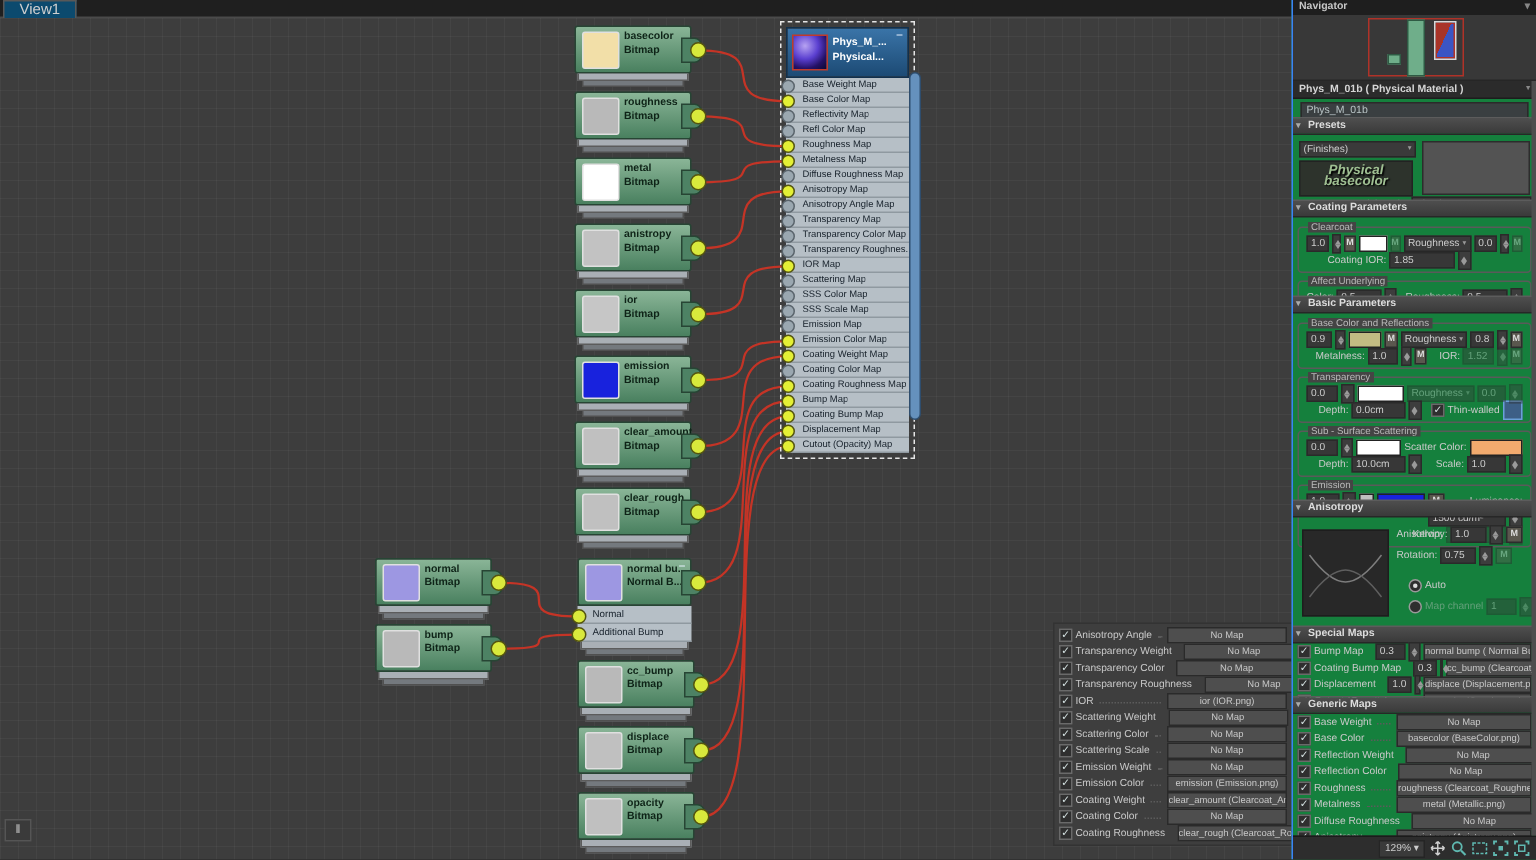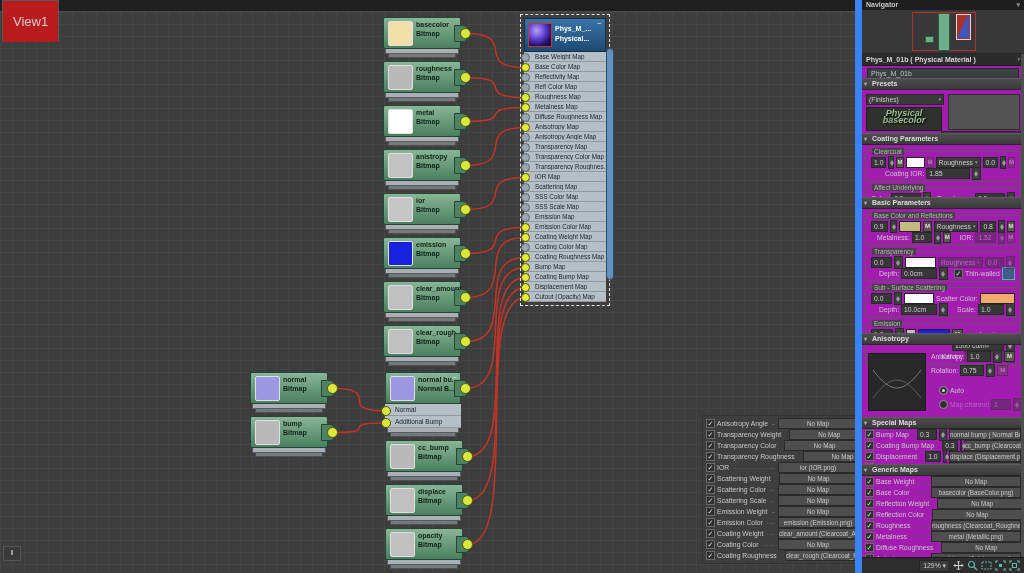--- a/index.html
+++ b/index.html
@@ -1,21 +1,21 @@
 <!DOCTYPE html>
 <html><head>
 <meta charset="utf-8">
 <style>
   html,body{margin:0;padding:0;background:#2b2b2b;}
   body{width:1024px;height:573px;overflow:hidden;font-family:"Liberation Sans",sans-serif;position:relative;
        -webkit-font-smoothing:antialiased;}
   
   #tabstrip{position:absolute;left:0;top:0;width:862px;height:11px;background:#1f1f1f;border-bottom:1px solid #4a4a4a;z-index:5;}
-  #viewtab{position:absolute;left:2px;top:0;height:11px;padding:15px 10px;background:#b91c1c;border:1px solid #585858;border-bottom:none;
-           color:#cfcfcf;font-size:13px;line-height:11px;}
+  #viewtab{position:absolute;left:2px;top:0;height:11px;padding:0 10px;background:#0c4a6e;border:1px solid #585858;border-bottom:none;
+           color:#cfcfcf;font-size:10px;line-height:11px;}
   
   #canvas{position:absolute;left:0;top:12px;width:862px;height:561px;background:#3d3d3d;overflow:hidden;
     background-image:linear-gradient(rgba(255,255,255,.035) 1px,transparent 1px),
                      linear-gradient(90deg,rgba(255,255,255,.035) 1px,transparent 1px);
     background-size:12px 12px;}
   .wires{position:absolute;left:0;top:0;z-index:1;pointer-events:none;}
   
   .bnode{position:absolute;width:78px;z-index:2;}
   .bbody{position:relative;height:30px;background:linear-gradient(#8ab597,#49805f);border:1px solid #274534;border-radius:2px;}
   .bswatch{position:absolute;left:4px;top:3px;width:23px;height:23px;border:1px solid #e0e0e0;border-radius:2px;}
@@ -36,21 +36,21 @@
     background:radial-gradient(circle at 35% 30%,#b7a3f2,#5a3fd0 42%,#241166 72%,#0b0830 100%);}
   #mtitles{position:absolute;left:30px;top:5px;color:#fff;font-size:7px;font-weight:bold;line-height:10px;white-space:nowrap;}
   .mrow{position:relative;height:9px;background:#b6bfc6;border-bottom:1px solid #8f99a0;display:flex;align-items:center;padding-left:11px;}
   .mrow span{color:#16202a;font-size:6.3px;white-space:nowrap;overflow:hidden;}
   .msock{position:absolute;left:-3px;top:1px;width:7px;height:7px;border-radius:50%;border:1px solid #5a646c;background:#9aa7b0;}
   .msock.on{background:#e3ef35;border-color:#54540f;}
   #mscroll{position:absolute;right:-8px;top:30px;width:6px;height:230px;background:#6591bd;border:1px solid #2e4d6d;border-radius:4px;}
   
   #floatmaps{position:absolute;left:702px;top:403px;width:158px;background:#3e3e3e;border:1px solid #333;z-index:3;padding:2px 0;}
   
-  #rpanel{position:absolute;right:0;top:0;width:162px;height:573px;background:#a21caf;border-left:7px solid #3b82f6;z-index:6;overflow:hidden;}
+  #rpanel{position:absolute;right:0;top:0;width:162px;height:573px;background:#15803d;border-left:1px solid #3b82f6;z-index:6;overflow:hidden;}
   .ptitle{height:10px;background:#1e1e1e;color:#c8c8c8;font-size:7px;font-weight:bold;line-height:10px;padding:0 4px;display:flex;justify-content:space-between;}
   #navview{position:relative;height:43px;background:#383838;border-bottom:1px solid #262626;}
   #navframe{position:absolute;left:50px;top:2px;width:62px;height:37px;border:1px solid #b03228;}
   .ng{position:absolute;background:#6fae8a;border:1px solid #2f5a44;}
   #navmat{position:absolute;left:94px;top:4px;width:13px;height:24px;border:1px solid #d8d8d8;
           background:linear-gradient(115deg,#a83428 45%,#3b55c4 45%);box-shadow:inset 0 0 0 1px #b03228;}
   #selectorbar{height:11px;background:#2b2b2b;border-bottom:1px solid #1c1c1c;color:#d6d6d6;font-size:7px;font-weight:bold;
                line-height:11px;padding:0 4px;display:flex;justify-content:space-between;}
   #namefield{margin:2px 5px;height:10px;background:#3a3f41;border:1px solid #2a2a2a;color:#b9c4c6;font-size:7px;line-height:10px;padding:0 3px;}
   .roll{position:absolute;left:0;width:162px;}

